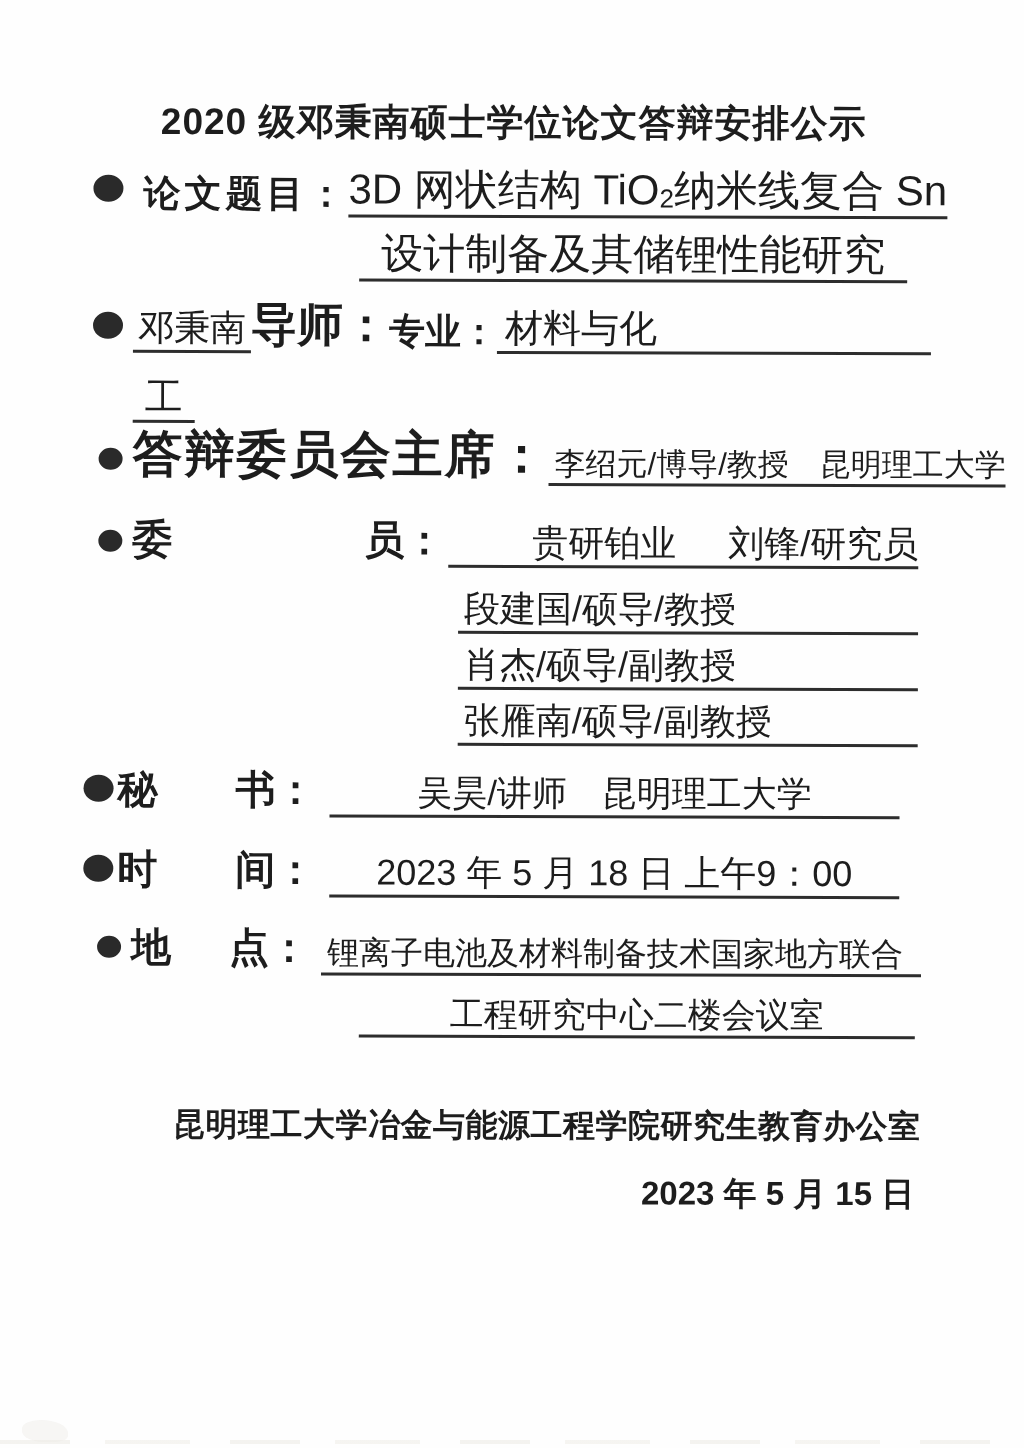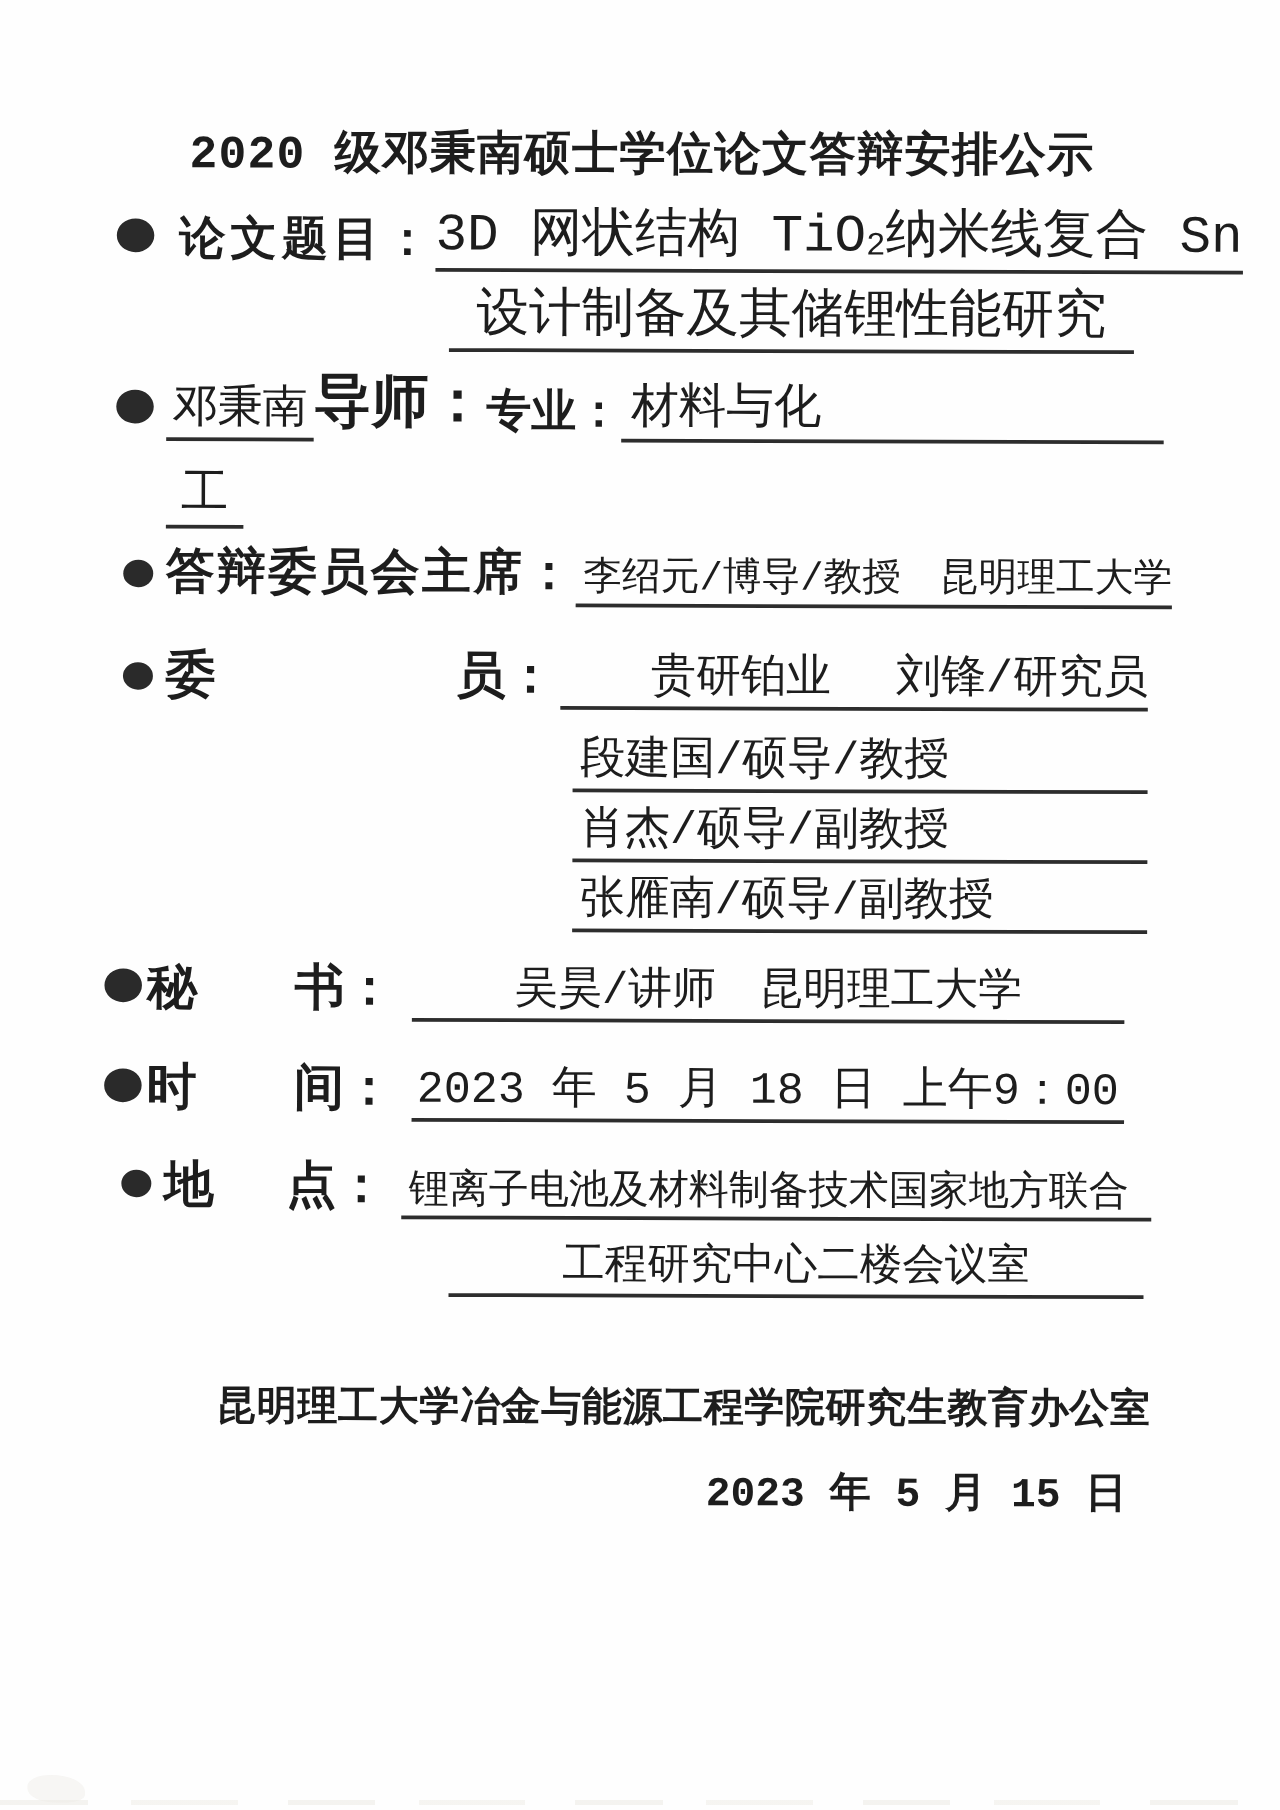--- a/index.html
+++ b/index.html
@@ -1,18 +1,18 @@
 <!DOCTYPE html>
 <html><head>
 <meta charset="utf-8">
 <style>
   html,body{margin:0;padding:0;background:#ffffff;}
   .page{
     position:relative;width:1024px;height:1448px;background:#fefefe;
-    overflow:hidden;font-family:Liberation Mono, monospace;color:#1d1d1d;
+    overflow:hidden;font-family:Liberation Sans, sans-serif;color:#1d1d1d;
   }
   .scan{position:absolute;inset:0;transform:rotate(0.18deg);transform-origin:50% 45%;}
   .title{
     position:absolute;left:0;right:0;top:98px;text-align:center;
     font-size:37px;font-weight:700;letter-spacing:1px;white-space:nowrap;
   }
   .row{position:absolute;display:flex;align-items:flex-end;white-space:nowrap;}
   .bullet{
     display:inline-block;background:#2a2a2a;border-radius:50%;
     align-self:center;flex:0 0 auto;margin-right:10px;
@@ -58,21 +58,21 @@
       <span class="lab" style="font-size:46px;">导师：</span>
       <span class="lab" style="font-size:36px;margin-left:0;">专业：</span>
       <span class="ul" style="font-size:38px;flex:1;padding-left:8px;">材料与化</span>
     </div>
     <div class="row" style="left:132px;top:368px;width:62px;height:56px;">
       <span class="ul" style="font-size:38px;flex:1;text-align:center;">工</span>
     </div>
 
     <div class="row" style="left:98px;top:434px;right:96px;height:52px;">
       <span class="bullet b-sm"></span>
-      <span class="lab" style="font-size:39px;letter-spacing:2px;">答辩委员会主席：</span>
+      <span class="lab" style="font-size:50px;letter-spacing:2px;">答辩委员会主席：</span>
       <span class="ul" style="font-size:31px;flex:1;padding-left:6px;">李绍元/博导/教授　昆明理工大学</span>
     </div>
 
     <div class="row" style="left:98px;top:516px;right:106px;height:52px;">
       <span class="bullet b-sm"></span>
       <span class="labelpair" style="font-size:40px;width:312px;">
         <span>委</span>
         <span>员：</span>
       </span>
       <span class="ul member-line" style="font-size:36px;flex:1;padding-left:10px;margin-left:4px;">
@@ -116,21 +116,21 @@
       </span>
       <span class="ul" style="font-size:32px;flex:1;padding-left:6px;margin-left:12px;">锂离子电池及材料制备技术国家地方联合</span>
     </div>
     <div class="row" style="left:360px;top:986px;width:556px;height:52px;">
       <span class="ul" style="font-size:34px;flex:1;text-align:center;">工程研究中心二楼会议室</span>
     </div>
 
     <div class="row" style="right:102px;top:1102px;height:46px;font-weight:700;">
       <span style="font-size:32px;letter-spacing:0.5px;">昆明理工大学冶金与能源工程学院研究生教育办公室</span>
     </div>
-    <div class="row" style="right:121px;top:1170px;height:46px;">
+    <div class="row" style="right:108px;top:1170px;height:46px;">
       <span style="font-size:33px;font-weight:600;">2023 年 5 月 15 日</span>
     </div>
 
   </div>
 
   <div class="artifact-blob"></div>
   <div class="artifact-strip"></div>
 </div>
 
 </body></html>

